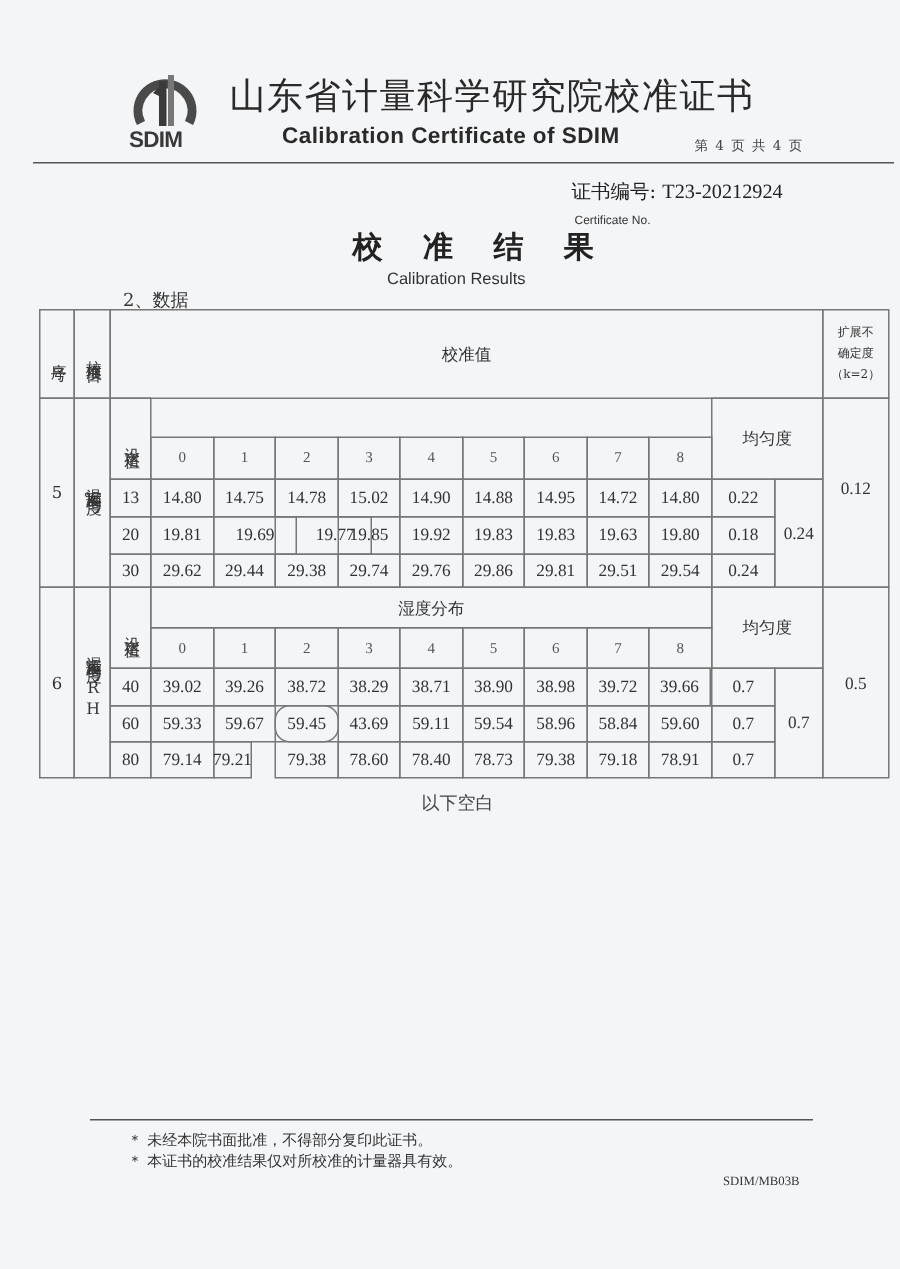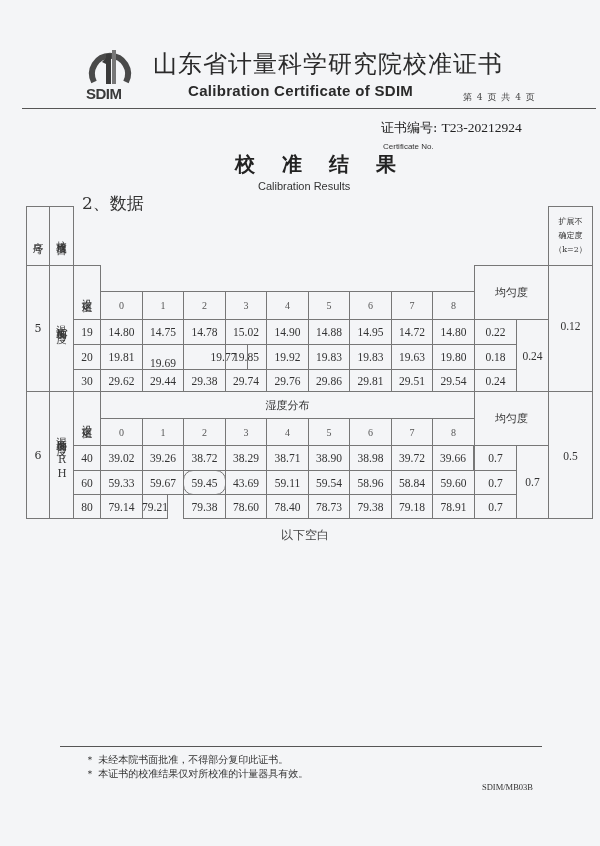--- a/index.html
+++ b/index.html
@@ -12,21 +12,21 @@
   .abs { position:absolute; }
   .logo { left:80px; top:44px; width:60px; height:62px; }
   .title-cn { left:153px; top:48px; font-size:24px; letter-spacing:1px; color:#2a2a2a; font-family:"DejaVu Serif",serif; }
   .title-en { left:188px; top:82px; font-size:15px; font-weight:bold; color:#2a2a2a; font-family:"Liberation Sans",sans-serif; letter-spacing:0.3px; }
   .page-no { left:463px; top:91px; font-size:9px; color:#444; letter-spacing:1px; }
   .rule { left:22px; top:108px; width:574px; height:0; border-top:1.5px solid #555; }
   .cert-no { left:381px; top:119px; font-size:13px; color:#222; }
   .cert-no-en { left:383px; top:142px; font-size:8px; font-family:"Liberation Sans",sans-serif; color:#333; }
   .res-title { left:235px; top:151px; font-size:20px; font-weight:bold; letter-spacing:10px; color:#222; font-family:"DejaVu Sans",sans-serif; }
   .res-title-en { left:258px; top:180px; font-size:11px; font-family:"Liberation Sans",sans-serif; color:#333; }
-  .section { left:82px; top:192px; font-size:17px; color:#333; }
+  .section { left:82px; top:192px; font-size:12px; color:#333; }
 
   .cell {
     position:absolute; box-sizing:border-box;
     border:1px solid #777; margin-left:-1px; margin-top:-1px;
     display:flex; align-items:center; justify-content:center;
     text-align:center; font-size:11px; color:#333;
     background:transparent;
   }
   .vtext { writing-mode:vertical-rl; text-orientation:upright; font-size:10.5px; line-height:1.25; letter-spacing:2px; }
   .stack { font-size:10px; line-height:15px; }
@@ -66,20 +66,23 @@
 <div class="abs res-title-en">Calibration Results</div>
 <div class="abs section">2、数据</div>
 
 <div class="abs" id="tbl" style="left:0;top:0;width:600px;height:846px;">
     <div class="cell vtext" style="left: 27px; top: 207px; width: 24px; height: 60px;">
       <span>序号</span>
     </div>
     <div class="cell vtext" style="left: 50px; top: 207px; width: 25px; height: 60px;">
       <span>校准项目</span>
     </div>
+    <div class="cell" style="left: 74px; top: 207px; width: 476px; height: 60px;">
+      <span>校准值</span>
+    </div>
     <div class="cell stack small" style="left: 549px; top: 207px; width: 45px; height: 60px; flex-direction: column;">
       <div>扩展不</div>
       <div>确定度</div>
       <div>（k=2）</div>
     </div>
     <div class="cell" style="left: 27px; top: 266px; width: 24px; height: 127px;">
       <span>5</span>
     </div>
     <div class="cell vtext" style="left: 50px; top: 266px; width: 25px; height: 127px;">
       <span>温度均匀度℃</span>
@@ -111,21 +114,21 @@
     <div class="cell idx" style="left: 350px; top: 292px; width: 43px; height: 29px;">
       <span>6</span>
     </div>
     <div class="cell idx" style="left: 392px; top: 292px; width: 42px; height: 29px;">
       <span>7</span>
     </div>
     <div class="cell idx" style="left: 433px; top: 292px; width: 43px; height: 29px;">
       <span>8</span>
     </div>
     <div class="cell num" style="left: 74px; top: 320px; width: 28px; height: 26px;">
-      <span>19</span>
+      <span>13</span>
     </div>
     <div class="cell num" style="left: 101px; top: 320px; width: 43px; height: 26px;">
       <span>14.80</span>
     </div>
     <div class="cell num" style="left: 143px; top: 320px; width: 42px; height: 26px;">
       <span>14.75</span>
     </div>
     <div class="cell num" style="left: 184px; top: 320px; width: 43px; height: 26px;">
       <span>14.78</span>
     </div>
@@ -149,21 +152,21 @@
     </div>
     <div class="cell num" style="left: 475px; top: 320px; width: 43px; height: 26px;">
       <span>0.22</span>
     </div>
     <div class="cell num" style="left: 74px; top: 345px; width: 28px; height: 26px;">
       <span>20</span>
     </div>
     <div class="cell num" style="left: 101px; top: 345px; width: 43px; height: 26px;">
       <span>19.81</span>
     </div>
-    <div class="cell num" style="left: 143px; top: 345px; width: 42px; height: 26px; align-items: flex-end;">
+    <div class="cell num" style="left: 143px; top: 345px; width: 56px; height: 26px;">
       <span>19.69</span>
     </div>
     <div class="cell num" style="left: 184px; top: 345px; width: 65px; height: 26px; padding-left: 16px;">
       <span>19.77</span>
     </div>
     <div class="cell num" style="left: 226px; top: 345px; width: 42px; height: 26px;">
       <span>19.85</span>
     </div>
     <div class="cell num" style="left: 267px; top: 345px; width: 43px; height: 26px;">
       <span>19.92</span>

